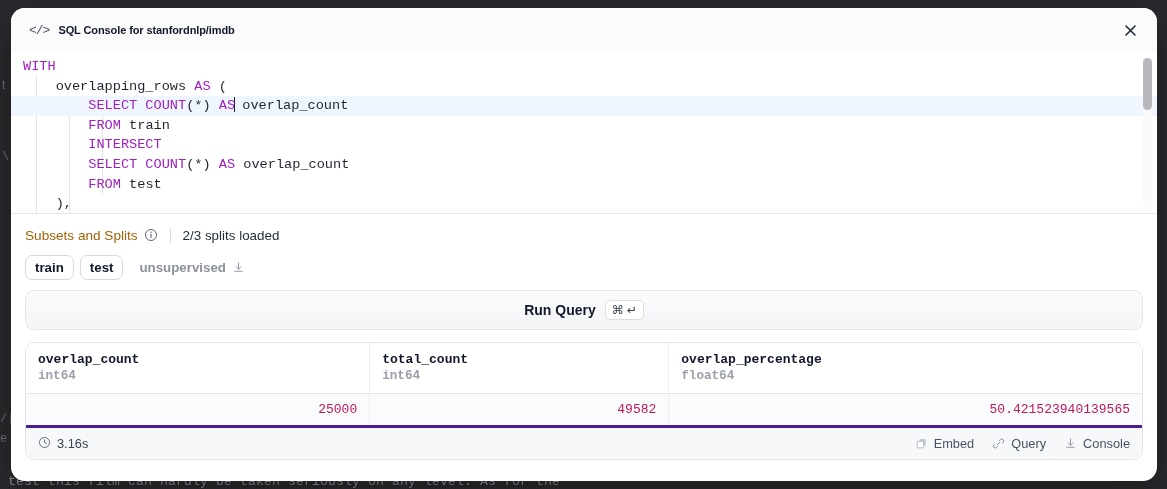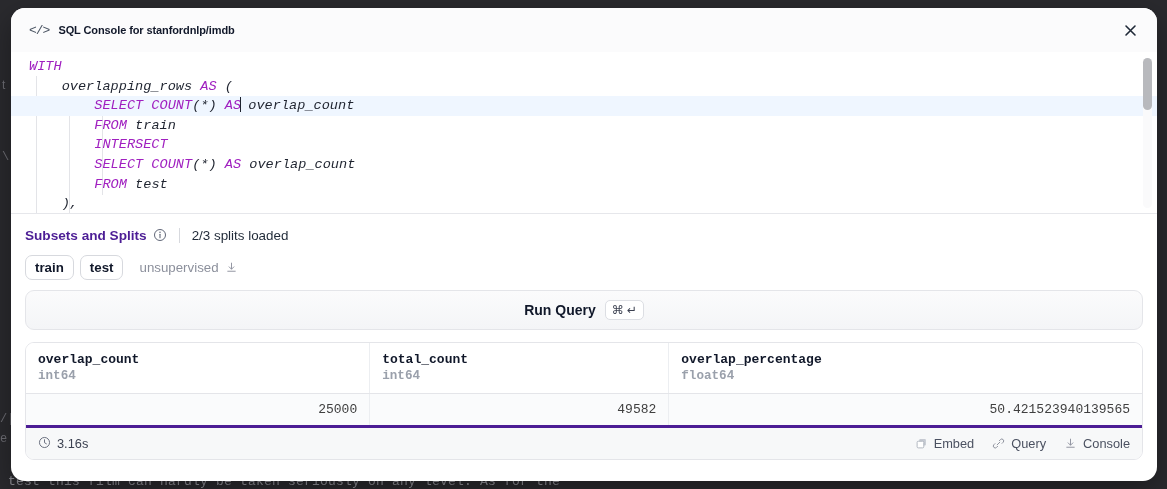--- a/index.html
+++ b/index.html
@@ -91,21 +91,21 @@
   }
   .editor {
     position: relative;
     padding: 5px 0 0 0;
     font-family: "Liberation Mono", monospace;
     font-size: 13.6px;
     line-height: 19.6px;
     color: #1f2430;
     white-space: pre;
   }
-  .cline { position: relative; height: 19.6px; padding-left: 18px; font-style: italic; }
+  .cline { position: relative; height: 19.6px; padding-left: 12px; }
   .cline.active { background: #eff6ff; }
   .kw { color: #a020c0; }
   .ident { color: #1f2430; }
   
   .guide {
     position: absolute;
     width: 1px;
     background: #e3e4e8;
     top: 24px;
     bottom: 0;
@@ -139,22 +139,22 @@
     padding: 10px 14px 0 14px;
     flex: 0 0 auto;
   }
   .splits-row1 {
     display: flex;
     align-items: center;
     height: 22px;
   }
   .splits-title {
     font-size: 13.6px;
-    font-weight: bold;
-    color: #4c1d95;
+    font-weight: normal;
+    color: #a16207;
   }
   .info-icon {
     margin-left: 6px;
     color: #5b6172;
     display: inline-flex;
     align-items: center;
   }
   .vdiv {
     width: 1px; height: 15px;
     background: #d7d9de;
@@ -194,21 +194,21 @@
     font-weight: bold;
     color: #11182a;
     background: #ffffff;
     border: 1px solid #d7d9de;
     cursor: pointer;
   }
   .pill.muted {
     border-color: transparent;
     background: transparent;
     color: #8c909c;
-    font-weight: normal;
+    font-weight: bold;
   }
   .pill .dl { display:inline-flex; }
 
   
   .run-wrap { padding: 10px 14px 0 14px; flex: 0 0 auto; }
   .run-btn {
     height: 40px;
     border: 1px solid #e4e5e9;
     border-radius: 9px;
     background: linear-gradient(#fbfbfc, #f4f5f7);
@@ -271,21 +271,21 @@
     font-size: 12.6px;
     color: #9aa0ab;
     display: block;
     margin-top: 2px;
   }
   table.results td {
     padding: 8px 12px;
     text-align: right;
     font-family: "Liberation Mono", monospace;
     font-size: 13px;
-    color: #404040;
+    color: #be185d;
     background: #fafbfc;
     border-right: 1px solid #eceef1;
   }
   table.results td:last-child { border-right: none; }
 
   .res-footer {
     display: flex;
     align-items: center;
     height: 34px;
     padding: 0 12px;

